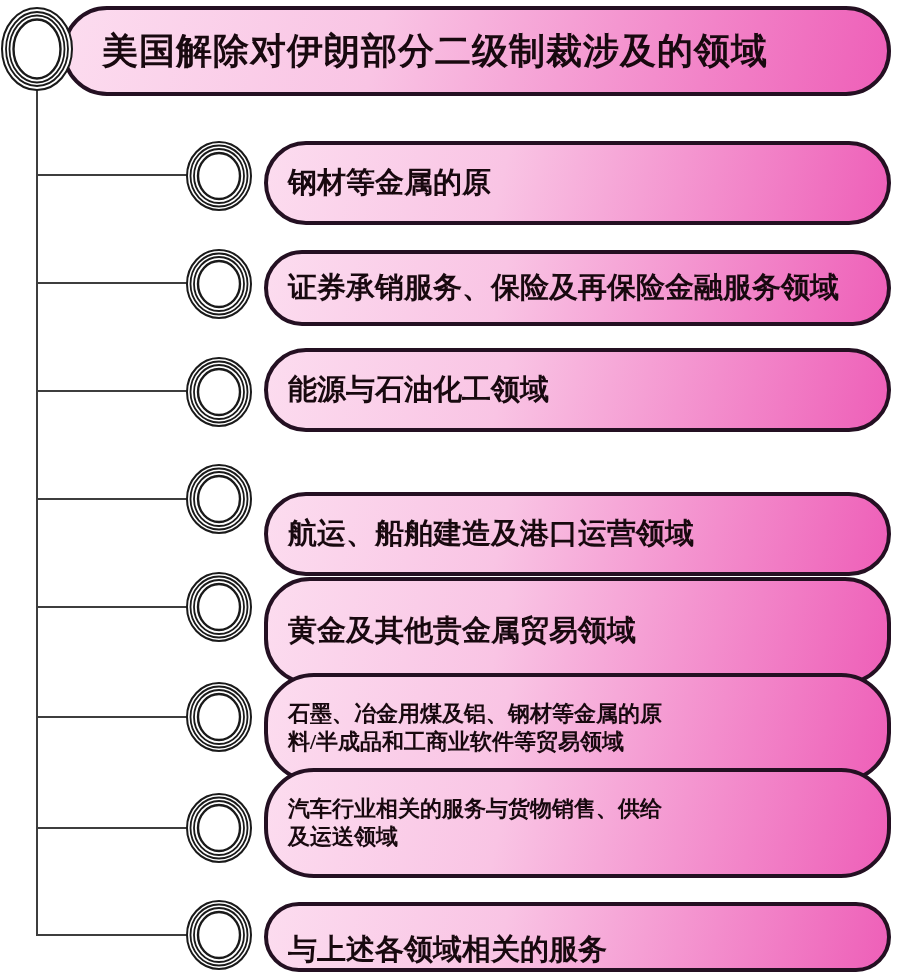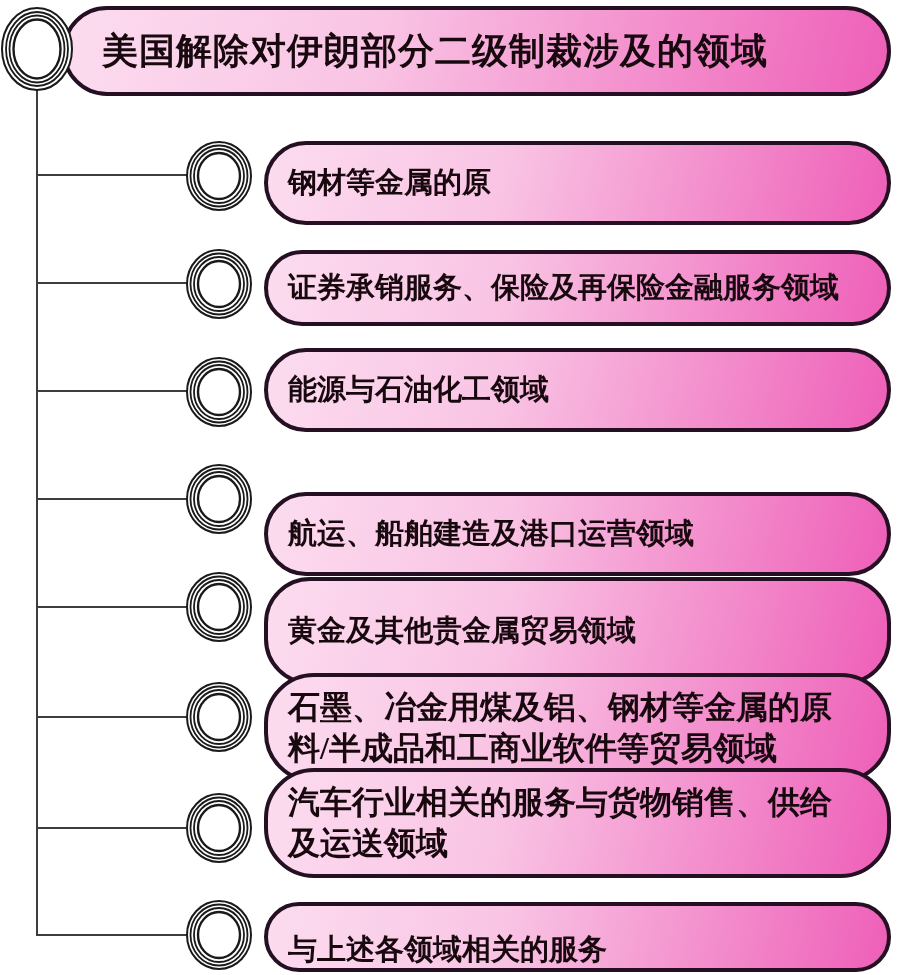--- a/index.html
+++ b/index.html
@@ -32,21 +32,21 @@
   .title-pill{
     left:62px;top:6px;width:829px;height:90px;
     border-radius:46px;padding-left:36px;
     font-size:36px;letter-spacing:1px;
   }
   .item-pill{
     left:264px;width:627px;
     border-radius:46px;padding-left:20px;
     font-size:29px;line-height:1.28;
   }
-  .item-pill.big{font-size:32px;border-radius:50px;}
+  .item-pill.big{font-size:22px;border-radius:50px;}
   .item-pill.short{border-radius:36px;}
   .label{white-space:pre-line;}
 </style>
 </head>
 <body>
 
 <div class="canvas">
 
   <div class="vline"></div>
   <div class="branch" style="top:174px;"></div>

